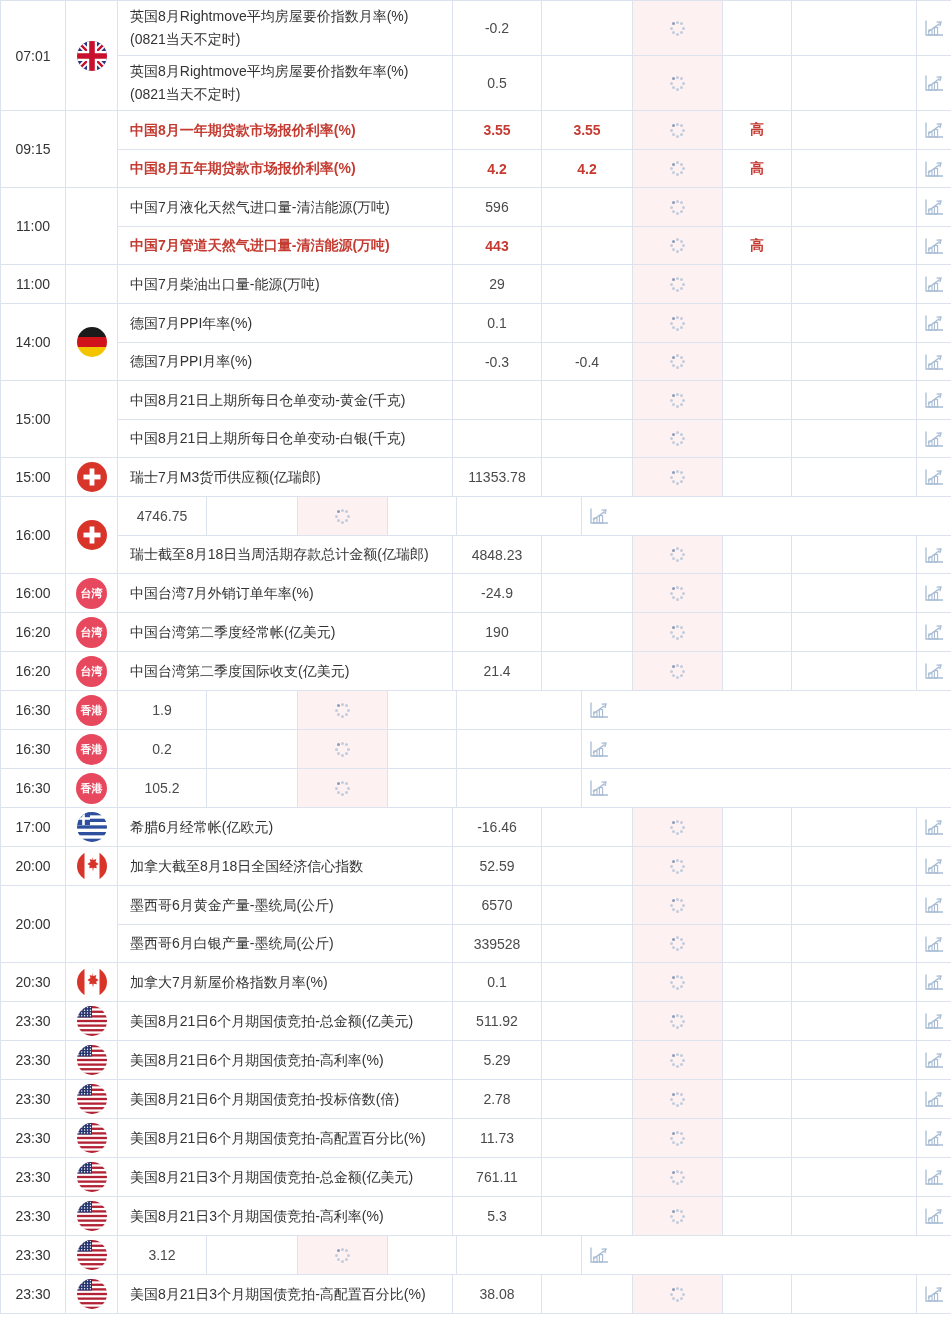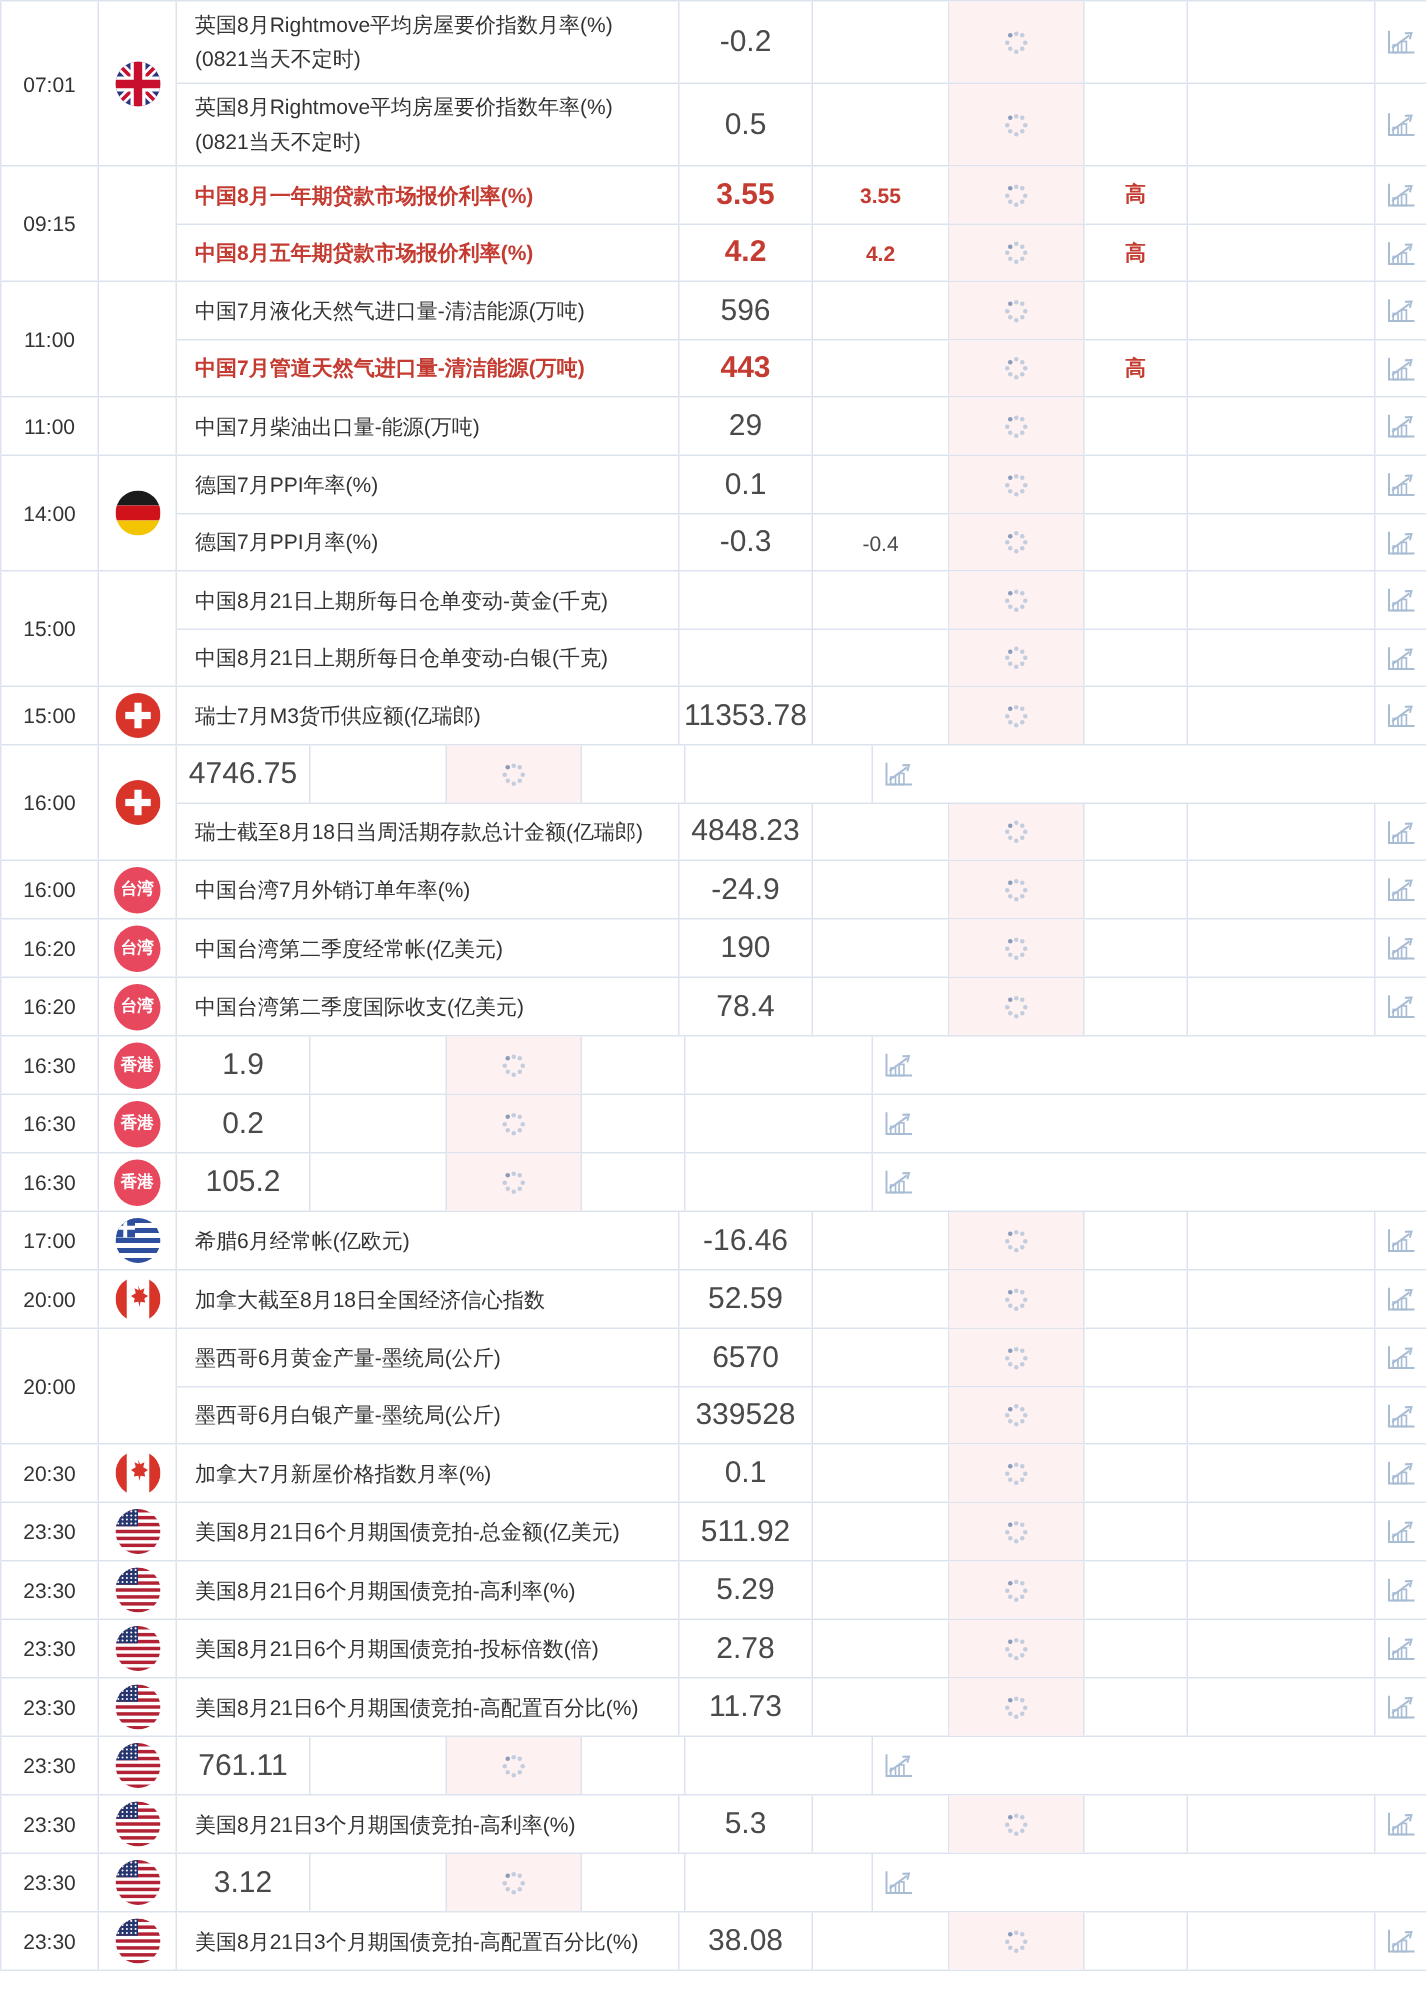--- a/index.html
+++ b/index.html
@@ -20,21 +20,21 @@
         display:flex;align-items:center;justify-content:center;
         font-size:14px;color:var(--text);}
   .flagcell{width:52px;border-right:1px solid var(--border);
         display:flex;align-items:center;justify-content:center;}
   .rows{flex:1;display:flex;flex-direction:column;}
   .row{display:flex;min-height:38px;}
   .row + .row{border-top:1px solid var(--border);}
   .cell{display:flex;align-items:center;justify-content:center;border-right:1px solid var(--border);}
   .event{width:335px;justify-content:flex-start;padding:4px 10px 4px 12px;
         font-size:14px;color:var(--text);line-height:23px;}
-  .actual{width:89px;font-size:20px;color:var(--val);}
+  .actual{width:89px;font-size:14px;color:var(--val);}
   .forecast{width:91px;font-size:14px;color:var(--val);}
   .loading{width:90px;background:var(--loadbg);}
   .importance{width:69px;font-size:14px;font-weight:bold;color:var(--red);}
   .extra{width:125px;}
   .chartcell{width:34px;border-right:none;}
   .row.hi .event,.row.hi .actual,.row.hi .forecast{color:var(--red);font-weight:bold;}
   .badge{width:31px;height:31px;border-radius:50%;background:var(--badge);
         color:#fff;font-size:11px;font-weight:bold;display:flex;align-items:center;
         justify-content:center;line-height:1;}
   .spin{position:relative;width:16px;height:16px;display:inline-block;}
@@ -677,21 +677,21 @@
     <div class="group">
       <div class="time">16:20</div>
       <div class="flagcell">
         <span class="badge">台湾</span>
       </div>
       <div class="rows">
         <div class="row">
           <div class="cell event">
             <span>中国台湾第二季度国际收支(亿美元)</span>
           </div>
-          <div class="cell actual">78.4</div>
+          <div class="cell actual">21.4</div>
           <div class="cell forecast"></div>
           <div class="cell loading">
             <span class="spin">
               <i style="left: 12.5px; top: 6.5px;"></i>
               <i style="left: 10.7px; top: 10.7px;"></i>
               <i style="left: 6.5px; top: 12.5px;"></i>
               <i style="left: 2.3px; top: 10.7px;"></i>
               <i style="left: 0.5px; top: 6.5px;"></i>
               <i class="dk" style="left: 2.3px; top: 2.3px;"></i>
               <i style="left: 6.5px; top: 0.5px;"></i>
@@ -1400,20 +1400,23 @@
             <circle cx="1.8" cy="9.7" r="0.7" fill="#fff"></circle>
             <circle cx="4.7" cy="9.7" r="0.7" fill="#fff"></circle>
             <circle cx="7.6" cy="9.7" r="0.7" fill="#fff"></circle>
             <circle cx="10.5" cy="9.7" r="0.7" fill="#fff"></circle>
             <circle cx="13.4" cy="9.7" r="0.7" fill="#fff"></circle>
           </g>
         </svg>
       </div>
       <div class="rows">
         <div class="row">
+          <div class="cell event">
+            <span>美国8月21日3个月期国债竞拍-总金额(亿美元)</span>
+          </div>
           <div class="cell actual">761.11</div>
           <div class="cell forecast"></div>
           <div class="cell loading">
             <span class="spin">
               <i style="left: 12.5px; top: 6.5px;"></i>
               <i style="left: 10.7px; top: 10.7px;"></i>
               <i style="left: 6.5px; top: 12.5px;"></i>
               <i style="left: 2.3px; top: 10.7px;"></i>
               <i style="left: 0.5px; top: 6.5px;"></i>
               <i class="dk" style="left: 2.3px; top: 2.3px;"></i>

